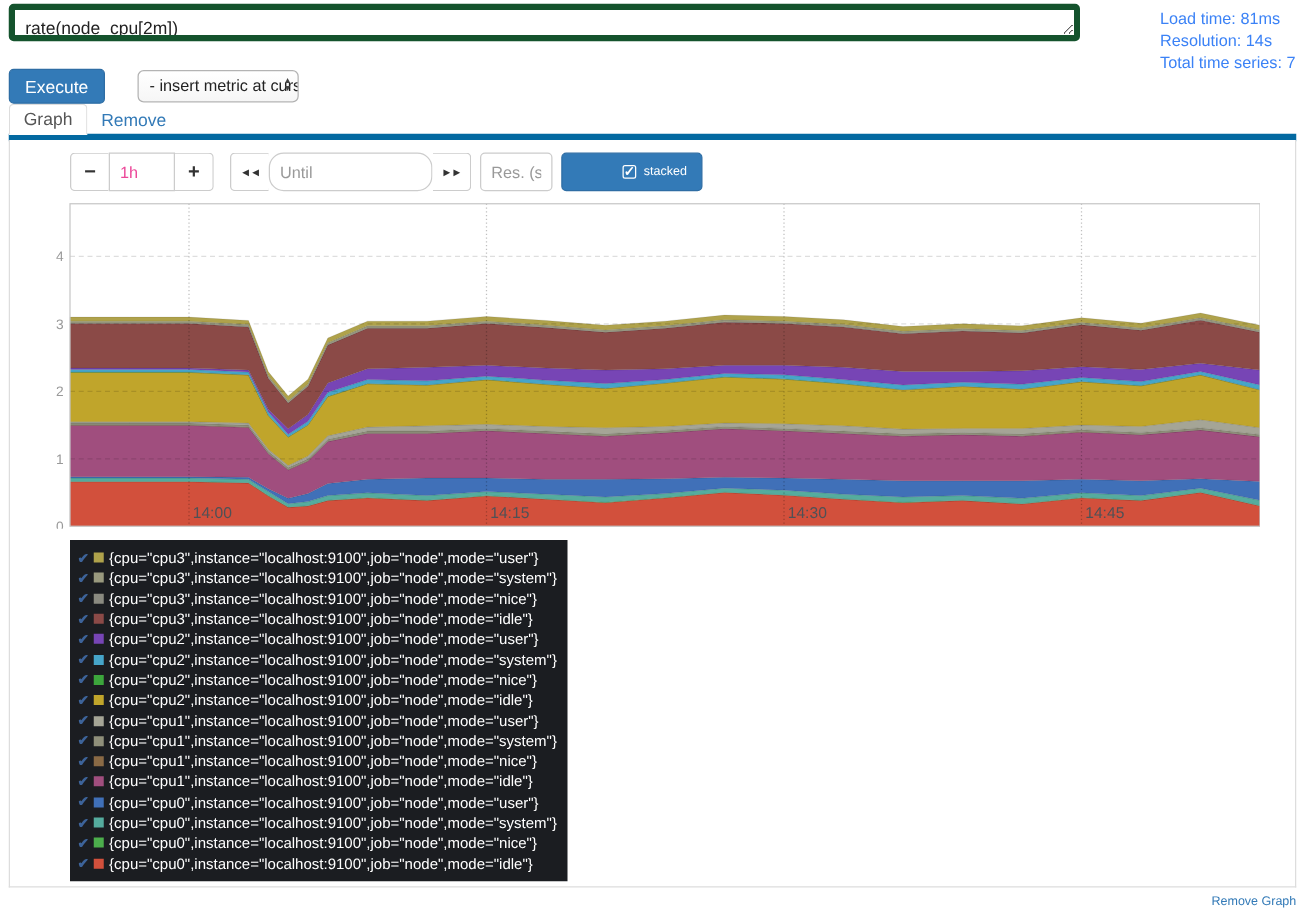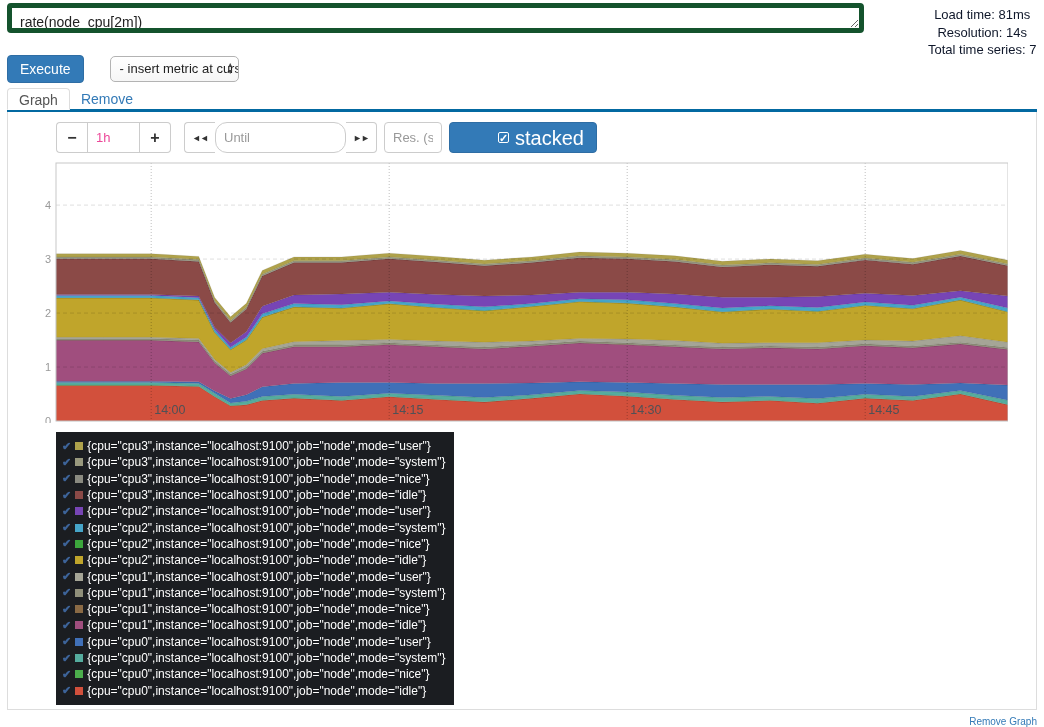--- a/index.html
+++ b/index.html
@@ -7,36 +7,36 @@
   body { font-family:"Liberation Sans", sans-serif; color:#333; }
   .app { position:relative; width:1044px; height:727px; overflow:hidden; background:#fff; }
 
   
   .expr { position:absolute; left:7px; top:3px; width:857px; height:30px;
           border:5px solid #14532d; border-radius:4px; padding:5px 8px;
           font-family:"Liberation Sans", sans-serif; font-size:14px; color:#222;
           resize:both; outline:none; line-height:18px; }
 
   
-  .stats { position:absolute; left:928px; top:6px; font-size:13px; color:#0f172a; line-height:17.5px; white-space:nowrap;text-align:center; }
+  .stats { position:absolute; left:928px; top:6px; font-size:13px; color:#3b82f6; line-height:17.5px; white-space:nowrap; }
 
   
   .exec-row { position:absolute; left:7px; top:55px; display:flex; align-items:center; gap:26px; }
   .btn-primary { background:#337ab7; border:1px solid #2e6da4; color:#fff; font-size:14px;
                  padding:4px 12px; border-radius:4px; height:28px; line-height:18px; cursor:pointer;
                  font-family:"Liberation Sans", sans-serif; }
   .metric-select { position:relative; width:129px; height:26px; border:1px solid #b3b3b3; border-radius:5px;
                    background:linear-gradient(#fff,#f6f6f6); font-size:13px; color:#222;
                    padding:4px 18px 4px 9px; white-space:nowrap; overflow:hidden; cursor:default; }
   .spinner { position:absolute; right:4px; top:4px; display:flex; flex-direction:column; line-height:7px;
              font-size:7px; color:#444; }
 
   
-  .tabs { position:absolute; left:7px; top:88px; width:1030px; height:25px; border-bottom:4px solid #0369a1;
-          display:flex; font-size:14px; }
+  .tabs { position:absolute; left:7px; top:88px; width:1030px; height:25px; border-bottom:6px solid #0369a1;
+          display:flex; align-items:flex-end; font-size:14px; }
   .tab { padding:3px 11px 4px 11px; margin-bottom:-1px; cursor:pointer; }
   .tab.active { background:#fff; border:1px solid #ddd; border-bottom:1px solid #fff; border-radius:4px 4px 0 0; color:#555; }
   .tab.inactive { color:#337ab7; }
 
   
   .panel { position:absolute; left:7px; top:112px; width:1030px; height:598px;
            border-left:1px solid #ddd; border-right:1px solid #ddd; border-bottom:1px solid #ddd; background:#fff; }
 
   
   .controls { position:absolute; left:48px; top:10px; display:flex; align-items:flex-start; height:31px; }
@@ -44,21 +44,21 @@
   .btn-def { background:#fff; border:1px solid #ccc; color:#333; height:31px; min-width:31px;
              font-size:16px; font-weight:700; cursor:pointer; padding:0 8px;
              font-family:"Liberation Sans", sans-serif; }
   .btn-def.left { border-radius:4px 0 0 4px; border-right:none; }
   .btn-def.right { border-radius:0 4px 4px 0; border-left:none; }
   .ctl-input { border:1px solid #ccc; height:31px; padding:5px 8px; font-size:13px; color:#ec4899;
                font-family:"Liberation Sans", sans-serif; outline:none; }
   .ctl-input::placeholder { color:#999; }
   .seek { font-weight:400; font-size:9px; letter-spacing:-1px; padding:0 7px; }
   .res-input { margin-left:7px; border-radius:4px; width:58px; }
-  .btn-stacked { margin-left:7px; height:31px; display:flex; align-items:center; gap:6px; font-size:20px;padding-left:48px; }
+  .btn-stacked { margin-left:7px; height:31px; display:flex; align-items:center; gap:6px; font-size:10px;padding-left:48px; }
   .chkbox { display:inline-block; width:11px; height:11px; border:1.5px solid #fff; border-radius:2px;
             position:relative; }
   .chkbox:after { content:"✓"; position:absolute; left:0px; top:-4px; font-size:11px; font-weight:700; color:#fff; }
 
   
   .chart { position:absolute; left:28px; top:45px; width:972px; height:266px; }
   .legend { position:absolute; left:48px; top:320px; width:398px; height:273px; background:#1b1d21;
             padding:6px 6px; overflow:hidden; }
   .legend-row { display:flex; align-items:center; height:16.3px; cursor:pointer; white-space:nowrap; }
   .legend-check { color:#3d6399; font-size:11px; margin-right:4px; font-weight:700; }

